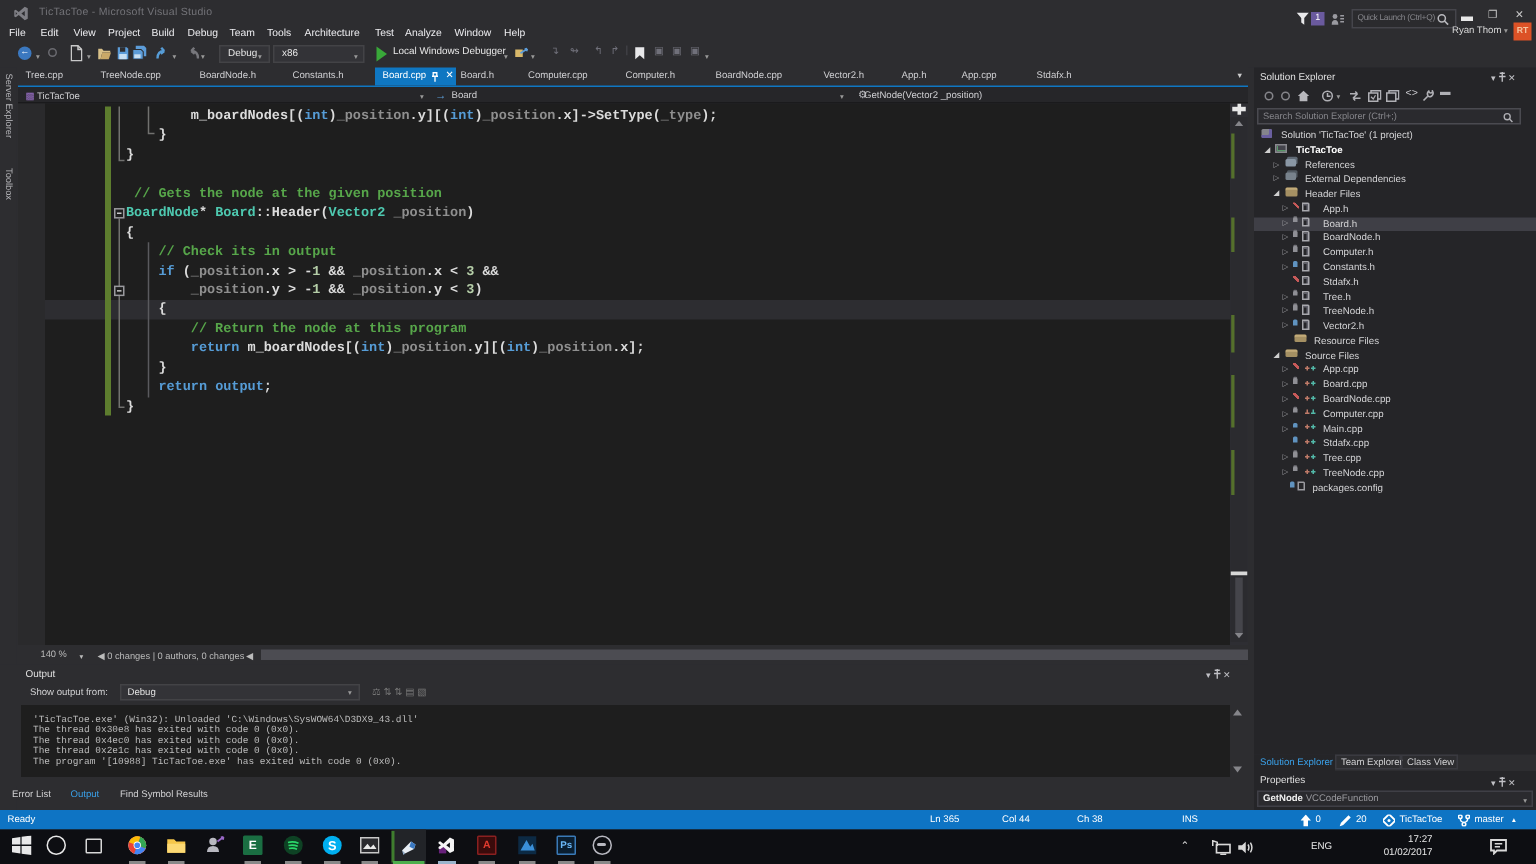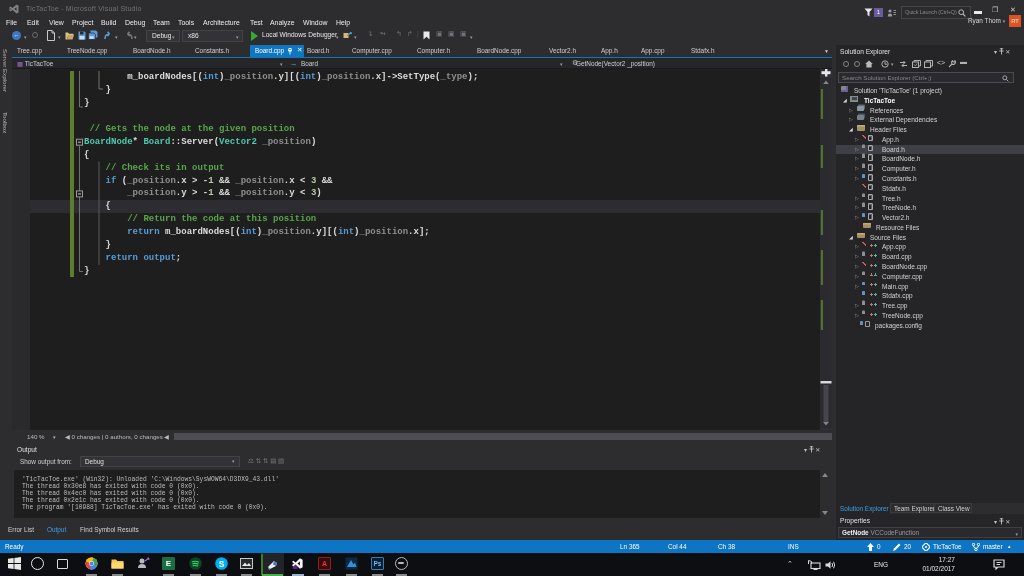--- a/index.html
+++ b/index.html
@@ -222,27 +222,27 @@
 
 <div class="abs" id="editor">
   <div class="abs" id="edmargin"></div>
   <div class="abs" id="curline"></div>
   <div class="abs" id="greenbar"></div>
   <div class="abs" id="code"><span class="wh">        m_boardNodes[(</span><span class="kw">int</span><span class="wh">)</span><span class="pm">_position</span><span class="wh">.y][(</span><span class="kw">int</span><span class="wh">)</span><span class="pm">_position</span><span class="wh">.x]-&gt;SetType(</span><span class="pm">_type</span><span class="wh">);</span>
 <span class="wh">    }</span>
 <span class="wh">}</span>
 
 <span class="cm"> // Gets the node at the given position</span>
-<span class="ty">BoardNode</span><span class="wh">* </span><span class="ty">Board</span><span class="wh">::Server(</span><span class="ty">Vector2</span><span class="wh"> </span><span class="pm">_position</span><span class="wh">)</span>
+<span class="ty">BoardNode</span><span class="wh">* </span><span class="ty">Board</span><span class="wh">::Header(</span><span class="ty">Vector2</span><span class="wh"> </span><span class="pm">_position</span><span class="wh">)</span>
 <span class="wh">{</span>
 <span class="cm">    // Check its in output</span>
 <span class="kw">    if</span><span class="wh"> (</span><span class="pm">_position</span><span class="wh">.x &gt; -</span><span class="nm">1</span><span class="wh"> &amp;&amp; </span><span class="pm">_position</span><span class="wh">.x &lt; </span><span class="nm">3</span><span class="wh"> &amp;&amp;</span>
 <span class="wh">        </span><span class="pm">_position</span><span class="wh">.y &gt; -</span><span class="nm">1</span><span class="wh"> &amp;&amp; </span><span class="pm">_position</span><span class="wh">.y &lt; </span><span class="nm">3</span><span class="wh">)</span>
 <span class="wh">    {</span>
-<span class="cm">        // Return the code at this position</span>
+<span class="cm">        // Return the node at this program</span>
 <span class="kw">        return</span><span class="wh"> m_boardNodes[(</span><span class="kw">int</span><span class="wh">)</span><span class="pm">_position</span><span class="wh">.y][(</span><span class="kw">int</span><span class="wh">)</span><span class="pm">_position</span><span class="wh">.x];</span>
 <span class="wh">    }</span>
 <span class="kw">    return</span><span class="wh"> </span><span class="kw">output</span><span class="wh">;</span>
 <span class="wh">}</span></div>
   <svg class="abs" style="left:60px;top:0;width:48px;height:361px" viewBox="0 0 48 361">
     <path d="M7.5 2 V38 H11" stroke="#71716f" stroke-width="1" fill="none"></path>
     <path d="M27 2 V20 H31" stroke="#71716f" stroke-width="1" fill="none"></path>
     <path d="M27 92.5 V196" stroke="#5a5a5e" stroke-width="1" fill="none"></path>
     <rect x="4.5" y="70.2" width="6" height="6" fill="#1e1e1e" stroke="#9a9a9e" stroke-width="1"></rect>
     <line x1="6" y1="73.2" x2="9" y2="73.2" stroke="#c8c8c8" stroke-width="1"></line>

